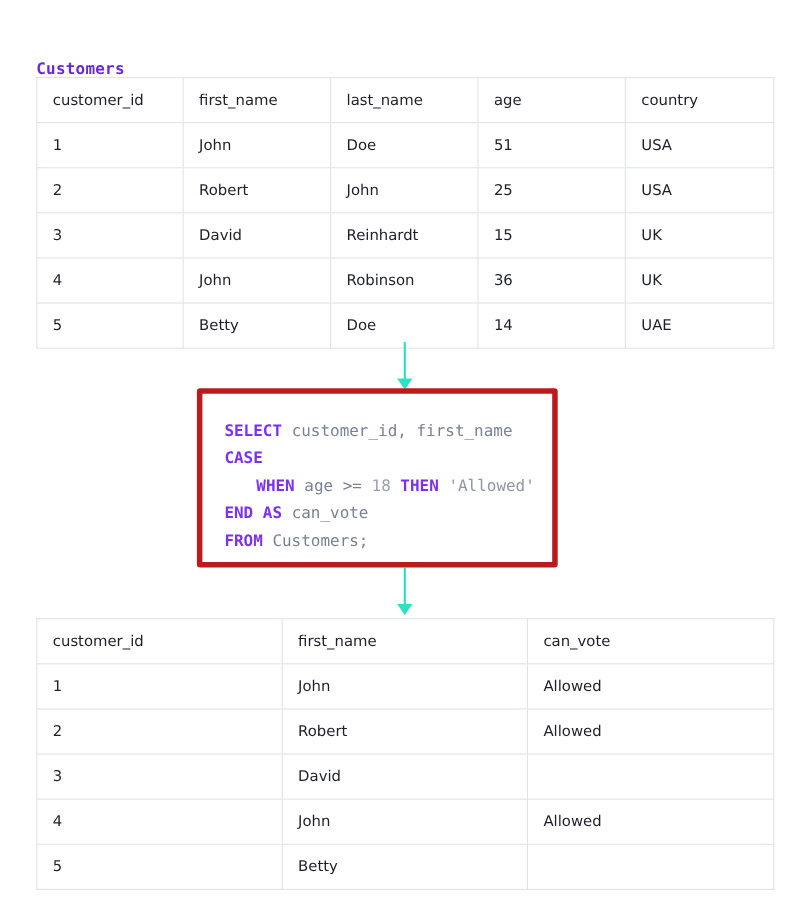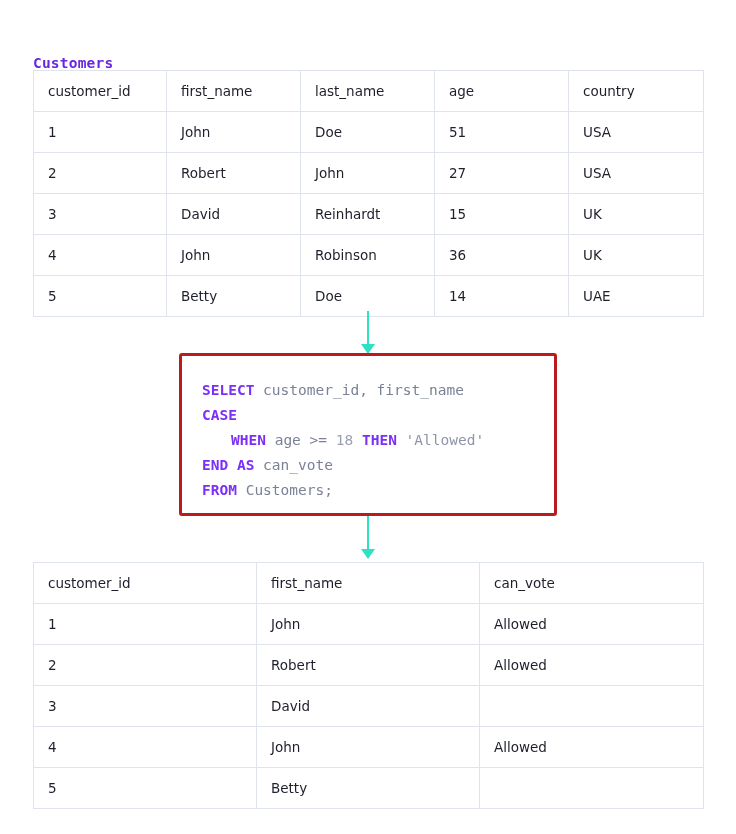--- a/index.html
+++ b/index.html
@@ -105,24 +105,24 @@
     left: 367px;
     top: 516px;
     height: 34px;
   }
 
   
   .sql-box {
     position: absolute;
     left: 179px;
     top: 353px;
-    width: 378px;
+    width: 328px;
     height: 163px;
     box-sizing: border-box;
-    border: 3px solid #b91c1c;
+    border: 5px solid #b91c1c;
     border-radius: 3px;
     background: #ffffff;
     padding: 22px 0 0 20px;
   }
   .sql-code {
     font-family: "DejaVu Sans Mono", monospace;
     font-size: 14.5px;
     line-height: 25px;
     white-space: pre;
     color: #7a8296;
@@ -162,21 +162,21 @@
         <td>1</td>
         <td>John</td>
         <td>Doe</td>
         <td>51</td>
         <td>USA</td>
       </tr>
       <tr>
         <td>2</td>
         <td>Robert</td>
         <td>John</td>
-        <td>27</td>
+        <td>25</td>
         <td>USA</td>
       </tr>
       <tr>
         <td>3</td>
         <td>David</td>
         <td>Reinhardt</td>
         <td>15</td>
         <td>UK</td>
       </tr>
       <tr>

